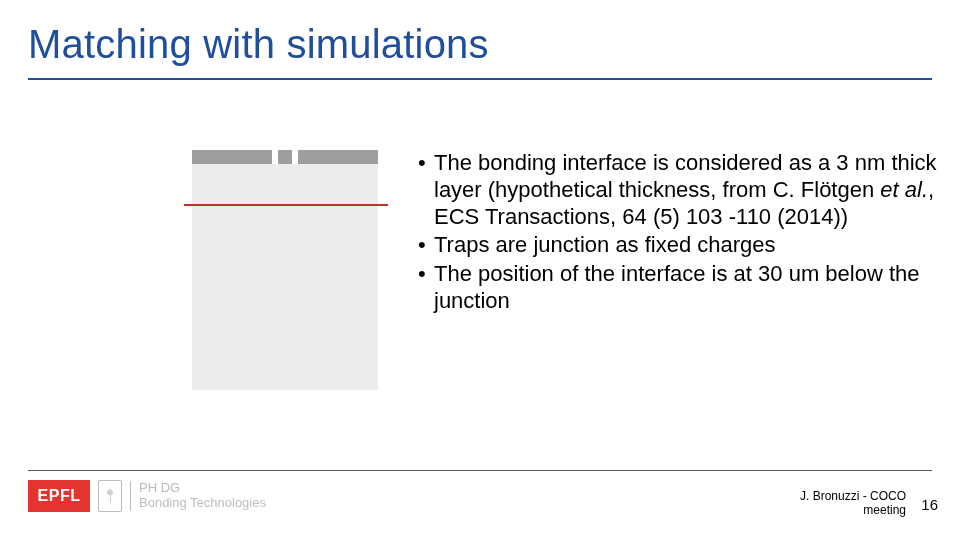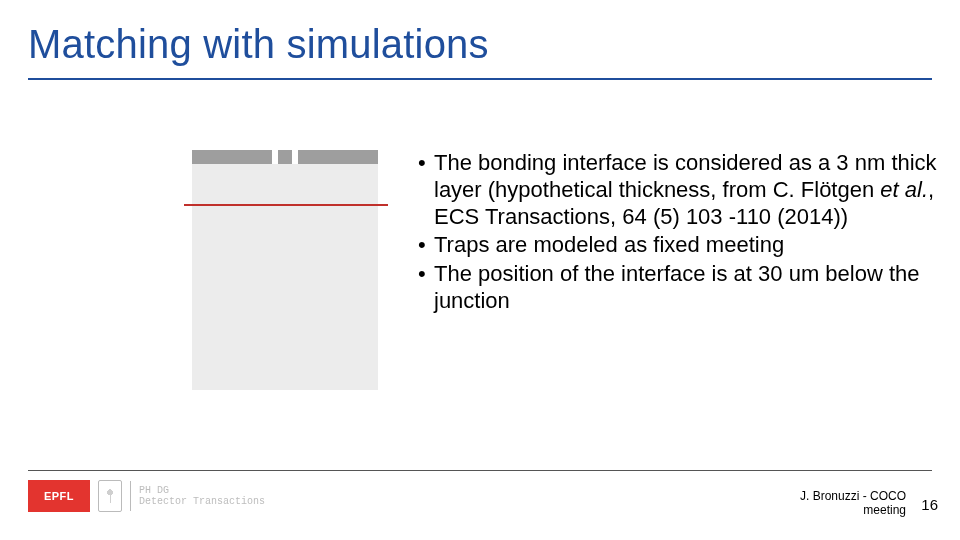--- a/index.html
+++ b/index.html
@@ -88,21 +88,21 @@
     align-items: center;
     gap: 8px;
   }
   .epfl-logo {
     width: 62px; height: 32px;
     background: #e3342f;
     display: flex;
     align-items: center;
     justify-content: center;
     color: #fff;
-    font-size: 11px;
+    font-size: 16px;
     font-weight: 700;
     letter-spacing: 0.5px;
     position: relative;
   }
   .epfl-crest {
     width: 24px; height: 32px;
     background: #fff;
     border: 1px solid #bbb;
     border-radius: 2px;
     position: relative;
@@ -110,21 +110,21 @@
   .epfl-crest::before {
     content: "";
     position: absolute;
     left: 3px; top: 3px; right: 3px; bottom: 3px;
     background:
       radial-gradient(circle at 50% 35%, #888 0 3px, transparent 3px),
       linear-gradient(#888,#888) center/1px 60% no-repeat;
     opacity: .4;
   }
   .logo-divider { width: 1px; height: 30px; background: #bbb; }
-  .logo-text { font-size: 10px; color: #bdbdbd; line-height: 1.15; font-family: Liberation Mono, monospace; }
+  .logo-text { font-size: 13px; color: #bdbdbd; line-height: 1.15; }
 
   .footer-attr {
     position: absolute;
     right: 54px;
     top: 490px;
     font-size: 12px;
     color: #000;
     text-align: right;
     line-height: 1.15;
   }
@@ -153,37 +153,37 @@
     <div class="interface-line"></div>
   </div>
 
   <div class="bullets">
     <div class="item">
       <div class="marker">•</div>
       <div class="text">The bonding interface is considered as a 3 nm thick layer (hypothetical thickness, from C. Flötgen <em>et al.</em>, ECS Transactions, 64 (5) 103 -110 (2014))</div>
     </div>
     <div class="item">
       <div class="marker">•</div>
-      <div class="text">Traps are modeled as fixed meeting</div>
+      <div class="text">Traps are junction as fixed charges</div>
     </div>
     <div class="item">
       <div class="marker">•</div>
       <div class="text">The position of the interface is at 30 um below the junction</div>
     </div>
   </div>
 
   <div class="footer-rule"></div>
 
   <div class="logo-block">
     <div class="epfl-logo">EPFL</div>
     <div class="epfl-crest"></div>
     <div class="logo-divider"></div>
     <div class="logo-text">
       <div>PH DG</div>
-      <div>Detector Transactions</div>
+      <div>Bonding Technologies</div>
     </div>
   </div>
 
   <div class="footer-attr">
     <div>J. Bronuzzi -  COCO</div>
     <div>meeting</div>
   </div>
   <div class="page-num">16</div>
 
 </div>

